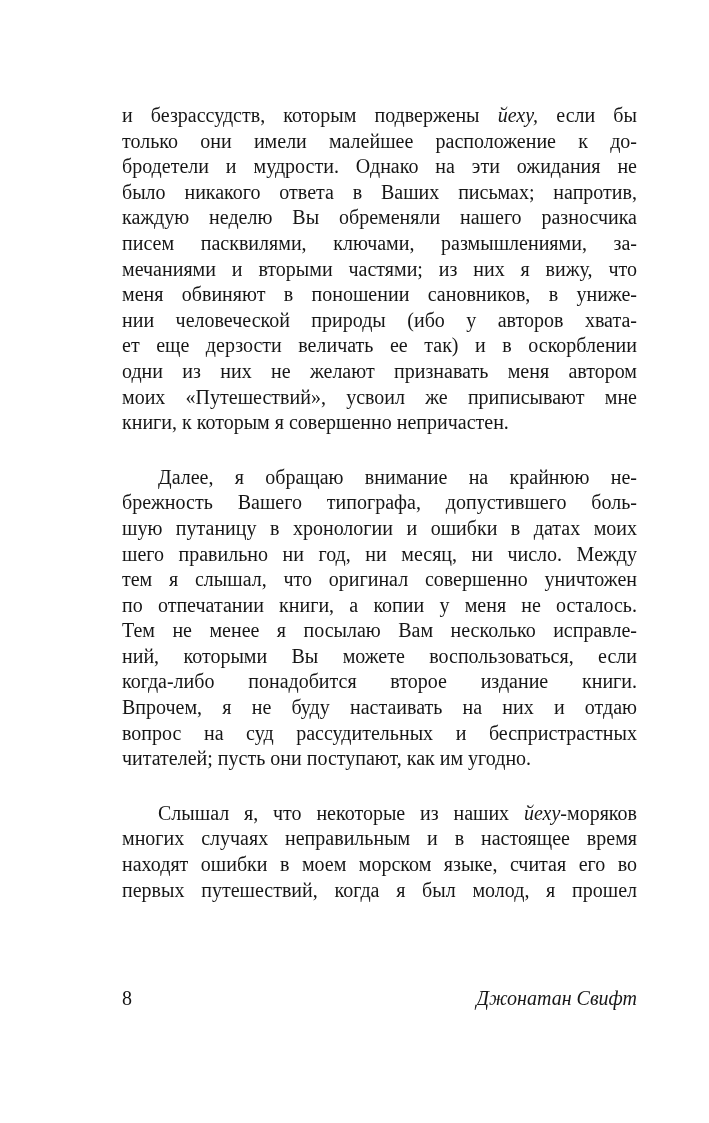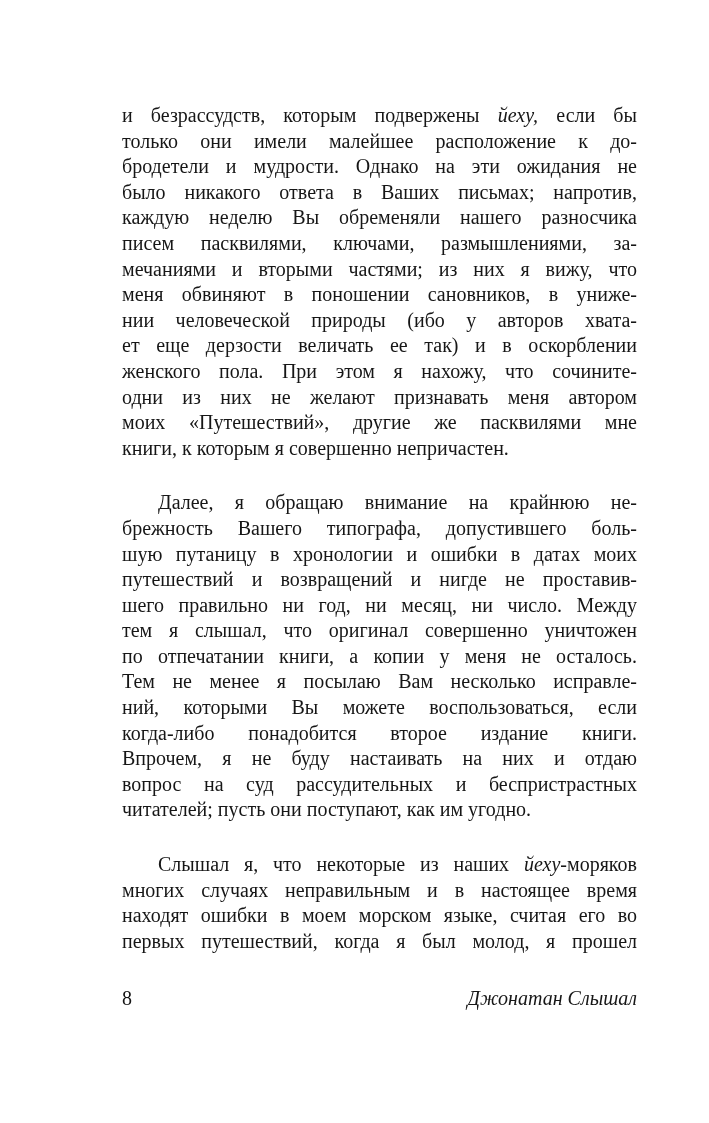--- a/index.html
+++ b/index.html
@@ -72,39 +72,37 @@
       <div class="line fill"><span>и безрассудств, которым подвержены </span><span class="italic">йеху,</span><span> если бы</span></div>
       <div class="line fill"><span>только они имели малейшее расположение к до-</span></div>
       <div class="line fill"><span>бродетели и мудрости. Однако на эти ожидания не</span></div>
       <div class="line fill"><span>было никакого ответа в Ваших письмах; напротив,</span></div>
       <div class="line fill"><span>каждую неделю Вы обременяли нашего разносчика</span></div>
       <div class="line fill"><span>писем пасквилями, ключами, размышлениями, за-</span></div>
       <div class="line fill"><span>мечаниями и вторыми частями; из них я вижу, что</span></div>
       <div class="line fill"><span>меня обвиняют в поношении сановников, в униже-</span></div>
       <div class="line fill"><span>нии человеческой природы (ибо у авторов хвата-</span></div>
       <div class="line fill"><span>ет еще дерзости величать ее так) и в оскорблении</span></div>
-      <div class="line fill"><span>женского пола. При этом я нахожу, что сочините-</span></div>
       <div class="line fill"><span>одни из них не желают признавать меня автором</span></div>
-      <div class="line fill"><span>моих «Путешествий», другие же пасквилями мне</span></div>
+      <div class="line fill"><span>моих «Путешествий», усвоил же приписывают мне</span></div>
       <div class="line last"><span>книги, к которым я совершенно непричастен.</span></div>
       <div class="line fill indent"><span>Далее, я обращаю внимание на крайнюю не-</span></div>
       <div class="line fill"><span>брежность Вашего типографа, допустившего боль-</span></div>
       <div class="line fill"><span>шую путаницу в хронологии и ошибки в датах моих</span></div>
-      <div class="line fill"><span>путешествий и возвращений и нигде не проставив-</span></div>
       <div class="line fill"><span>шего правильно ни год, ни месяц, ни число. Между</span></div>
       <div class="line fill"><span>тем я слышал, что оригинал совершенно уничтожен</span></div>
       <div class="line fill"><span>по отпечатании книги, а копии у меня не осталось.</span></div>
       <div class="line fill"><span>Тем не менее я посылаю Вам несколько исправле-</span></div>
       <div class="line fill"><span>ний, которыми Вы можете воспользоваться, если</span></div>
       <div class="line fill"><span>когда-либо понадобится второе издание книги.</span></div>
       <div class="line fill"><span>Впрочем, я не буду настаивать на них и отдаю</span></div>
       <div class="line fill"><span>вопрос на суд рассудительных и беспристрастных</span></div>
       <div class="line last"><span>читателей; пусть они поступают, как им угодно.</span></div>
       <div class="line fill indent"><span>Слышал я, что некоторые из наших </span><span class="italic">йеху</span><span>-моряков</span></div>
       <div class="line fill"><span>многих случаях неправильным и в настоящее время</span></div>
       <div class="line fill"><span>находят ошибки в моем морском языке, считая его во</span></div>
       <div class="line fill"><span>первых путешествий, когда я был молод, я прошел</span></div>
     </div>
   <div class="footer">
     <span>8</span>
-    <span class="author">Джонатан Слышал</span>
+    <span class="author">Джонатан Свифт</span>
   </div>
 </div>
 
 </body></html>

